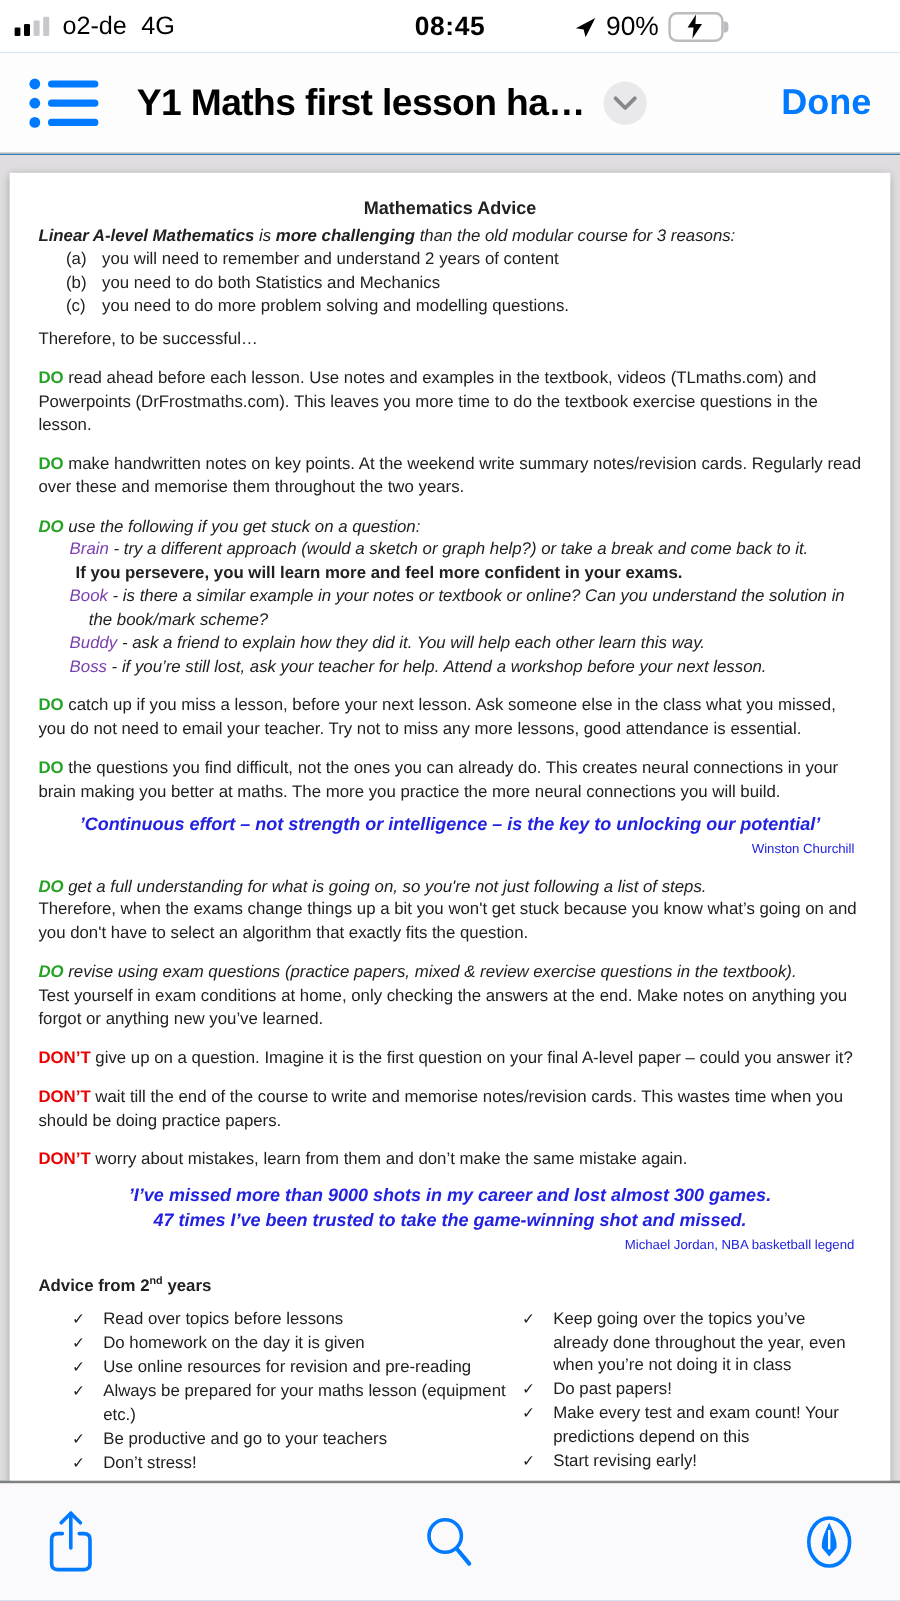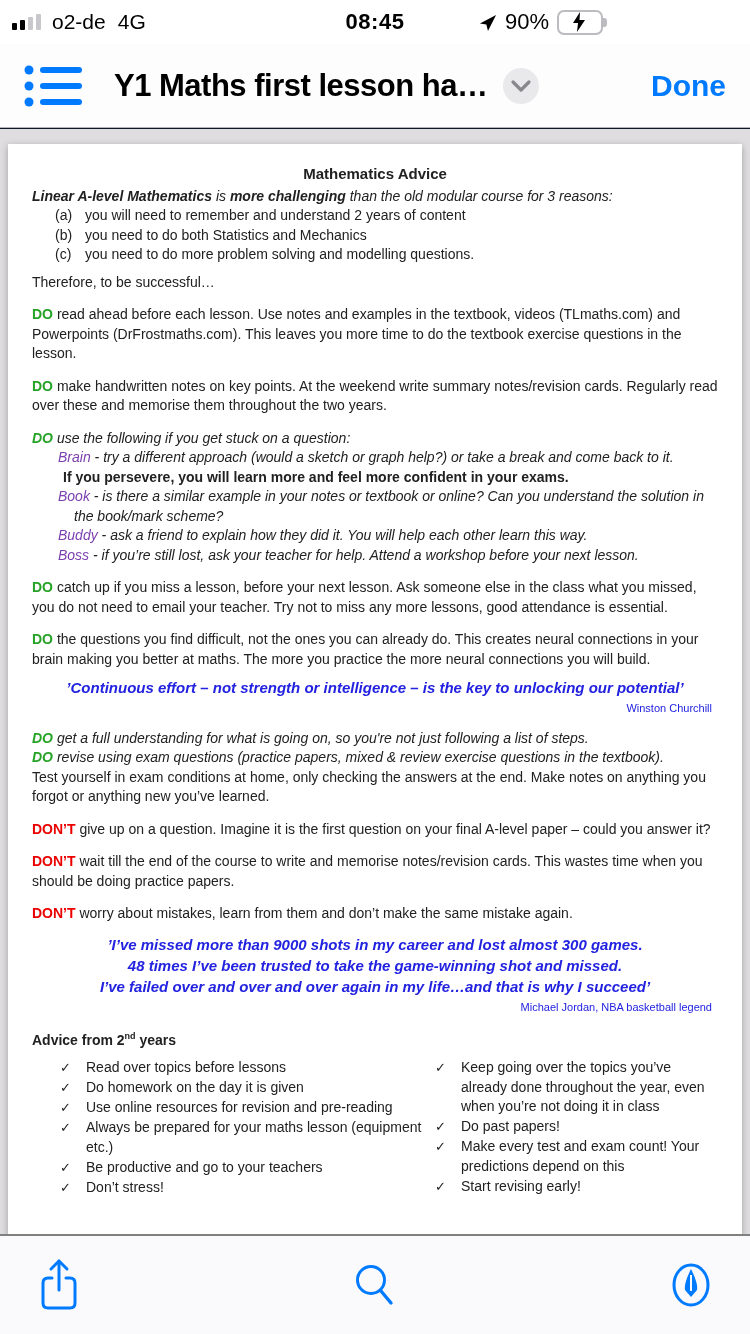--- a/index.html
+++ b/index.html
@@ -2,21 +2,21 @@
 <html><head>
 <meta charset="utf-8">
 <style>
   * { box-sizing: border-box; }
   html,body { margin:0; padding:0; }
   body {
     width:750px; height:1334px; overflow:hidden;
     font-family:"Liberation Sans", sans-serif;
     background:#fff;
   }
-  .screen { position:relative; width:750px; height:1334px; background:#0f172a; }
+  .screen { position:relative; width:750px; height:1334px; background:#0369a1; }
 
   
   .status-bar {
     height:44px; background:#fff; display:flex; align-items:center;
     padding:0 12px; font-size:22px; color:#000;
   }
   .sb-left { display:flex; align-items:center; gap:8px; width:260px; }
   .sb-center { flex:1; text-align:center; font-weight:700; letter-spacing:.5px; }
   .sb-right { display:flex; align-items:center; gap:8px; width:260px; }
   .carrier { font-size:21px; }
@@ -197,42 +197,42 @@
       <p class="para" style="margin-bottom:8px;">
         <span class="kw-do">DO</span><span> the questions you find difficult, not the ones you can already do. This creates neural connections in your brain making you better at maths. The more you practice the more neural connections you will build.</span>
       </p>
 
       <div class="quote">’Continuous effort – not strength or intelligence – is the key to unlocking our potential’</div>
       <div class="attribution">Winston Churchill</div>
 
       <div class="tight">
         <span class="kw-do">DO</span><span> get a full understanding for what is going on, so you're not just following a list of steps.</span>
       </div>
+      <div class="para">Therefore, when the exams change things up a bit you won't get stuck because you know what’s going on and you don't have to select an algorithm that exactly fits the question.</div>
 
       <div class="tight">
         <span class="kw-do">DO</span><span> revise using exam questions (practice papers, mixed &amp; review exercise questions in the textbook).</span>
       </div>
       <div class="para">Test yourself in exam conditions at home, only checking the answers at the end. Make notes on anything you forgot or anything new you’ve learned.</div>
 
       <p class="para">
         <span class="kw-dont">DON’T</span><span> give up on a question. Imagine it is the first question on your final A-level paper – could you answer it?</span>
       </p>
 
       <p class="para">
         <span class="kw-dont">DON’T</span><span> wait till the end of the course to write and memorise notes/revision cards. This wastes time when you should be doing practice papers.</span>
       </p>
 
       <p class="para" style="margin-bottom:9px;">
         <span class="kw-dont">DON’T</span><span> worry about mistakes, learn from them and don’t make the same mistake again.</span>
       </p>
 
       <div class="quote-block">
         <div class="quote">’I’ve missed more than 9000 shots in my career and lost almost 300 games.</div>
-        <div class="quote">48 times I’ve been trusted to take the game-winning shot and missed.</div>
-        <div class="quote">I’ve failed over and over and over again in my life…and that is why I succeed’</div>
+        <div class="quote">47 times I’ve been trusted to take the game-winning shot and missed.</div>
       </div>
       <div class="attribution">Michael Jordan, NBA basketball legend</div>
 
       <div class="advice-heading">
         <span>Advice from 2</span><sup>nd</sup><span> years</span>
       </div>
 
       <div class="checklists">
         <div class="check-col-left">
           <div class="check-item">

